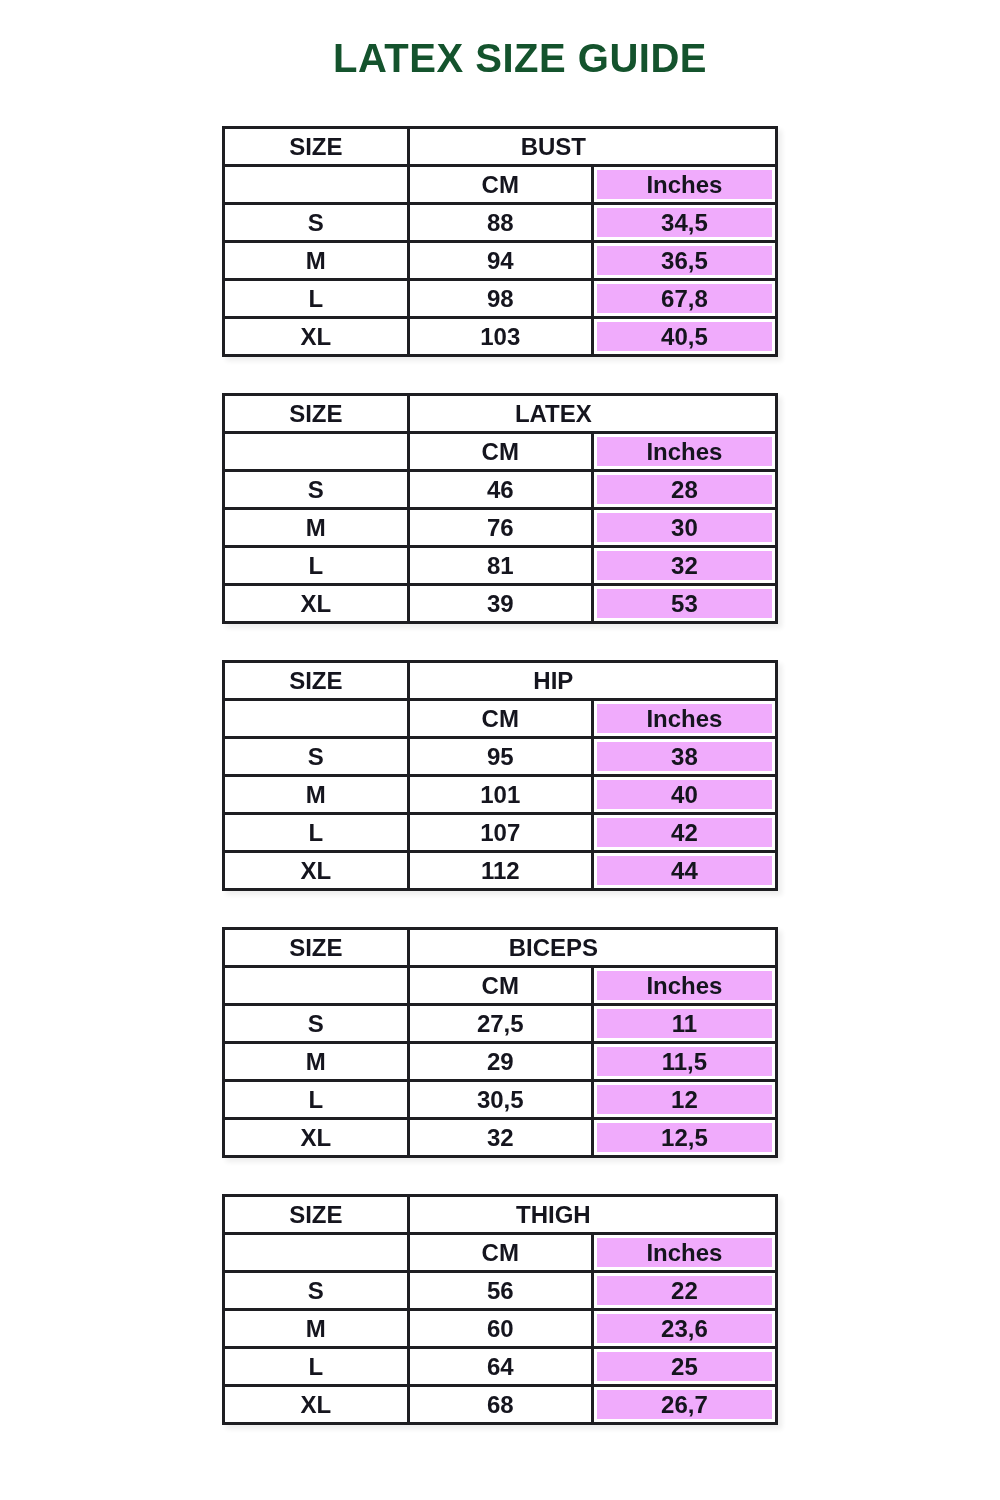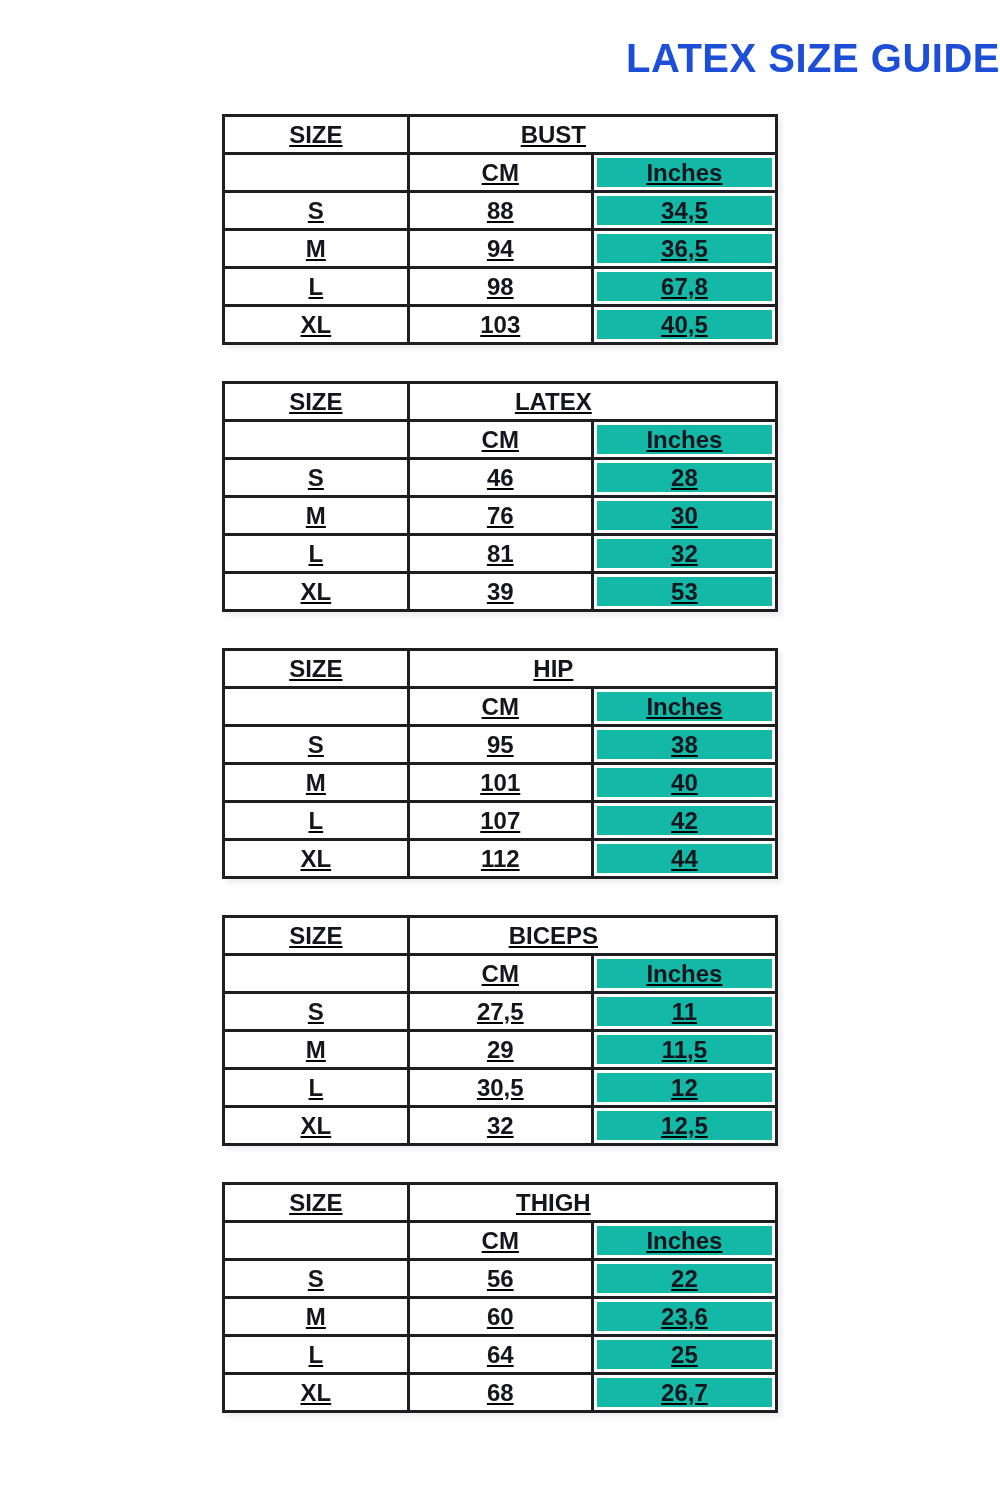--- a/index.html
+++ b/index.html
@@ -10,31 +10,30 @@
     font-family: "Liberation Sans", sans-serif;
   }
   .page {
     width: 1000px;
     height: 1500px;
     background: #ffffff;
     overflow: hidden;
   }
   .title {
     margin: 36px 0 0 0;
-    text-align: right;
+    text-align: center;
     font-size: 40px;
     line-height: 44px;
     font-weight: bold;
-    color: #1d4ed8;
+    color: #14532d;
     letter-spacing: 0.5px;
     padding-left: 40px;
   }
   .tables-wrap {
-    margin-top: 34px;
-    text-decoration: underline;
+    margin-top: 46px;
   }
   table.size-table {
     width: 556px;
     margin: 0 auto 36px auto;
     border-collapse: collapse;
     table-layout: fixed;
     background: #ffffff;
     box-shadow: 4px 4px 5px rgba(0,0,0,0.07);
   }
   table.size-table td {
@@ -44,21 +43,21 @@
     text-align: center;
     vertical-align: middle;
     font-weight: bold;
     font-size: 24px;
     color: #15151e;
     overflow: hidden;
     white-space: nowrap;
   }
   
   table.size-table td.shaded {
-    background: #14b8a6;
+    background: #f0abfc;
     box-shadow: inset 0 0 0 3px #ffffff;
   }
   
   table.size-table td.measure-head {
     padding-right: 78px;
   }
 </style>
 </head>
 <body>
 

